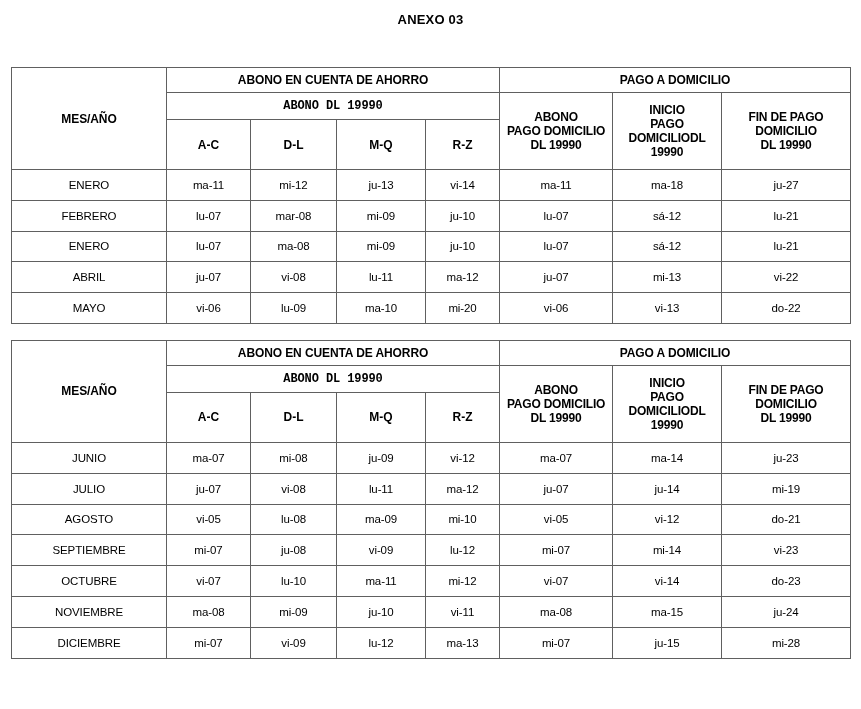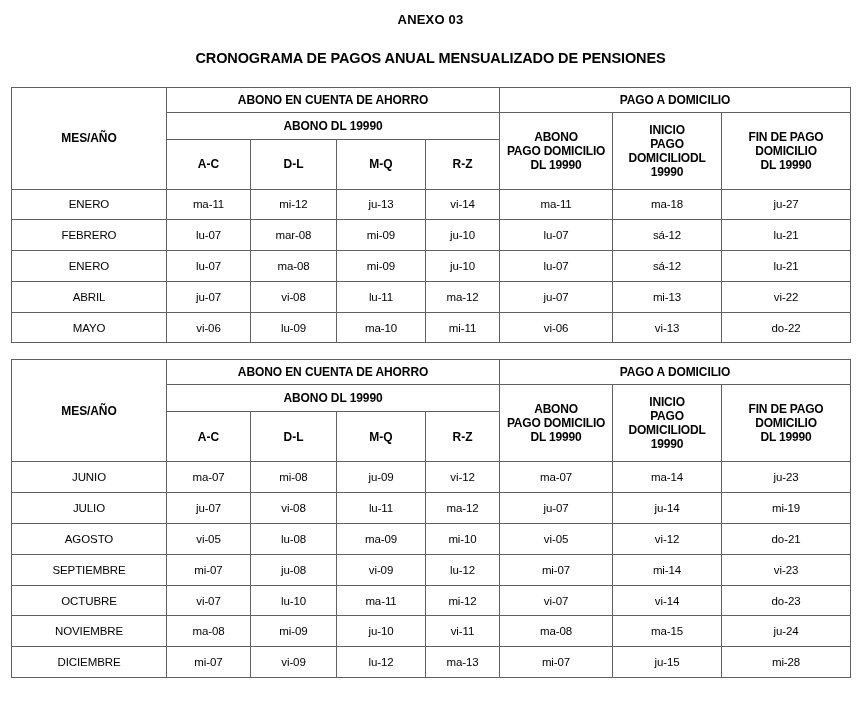--- a/index.html
+++ b/index.html
@@ -68,20 +68,21 @@
   }
   th.grp {
     height: 24px;
     font-size: 11.8px;
     letter-spacing: -0.1px;
   }
   th.sub {
     height: 26px;
     font-size: 11.8px;
     letter-spacing: -0.1px;
+    font-family: Liberation Mono, monospace;
   }
   th.letter {
     height: 49px;
     font-size: 12px;
   }
   th.mesano {
     font-size: 12px;
     letter-spacing: -0.1px;
   }
   th.stack {
@@ -101,21 +102,20 @@
   #table2-wrap { margin-top: 16px; }
 </style>
 </head>
 <body>
 
 <div class="page">
 
   <div class="anexo-title">ANEXO 03</div>
 
   <div class="main-title">
-    <span class="tline">CRONOGRAMA DE PAGOS ANUAL MENSUALIZADO DE PENSIONES</span>
   </div>
 
   <div class="tbl-wrap" style="margin-top:18px;">
     <table class="sched">
       <colgroup>
         <col style="width:155px">
         <col style="width:84px">
         <col style="width:86px">
         <col style="width:89px">
         <col style="width:74px">
@@ -194,21 +194,21 @@
             <td class="cell">ma-12</td>
             <td class="cell">ju-07</td>
             <td class="cell">mi-13</td>
             <td class="cell">vi-22</td>
           </tr>
           <tr>
             <td class="month">MAYO</td>
             <td class="cell">vi-06</td>
             <td class="cell">lu-09</td>
             <td class="cell">ma-10</td>
-            <td class="cell">mi-11</td>
+            <td class="cell">mi-20</td>
             <td class="cell">vi-06</td>
             <td class="cell">vi-13</td>
             <td class="cell">do-22</td>
           </tr>
         </tbody>
     </table>
   </div>
 
   <div class="tbl-wrap" id="table2-wrap">
     <table class="sched">

